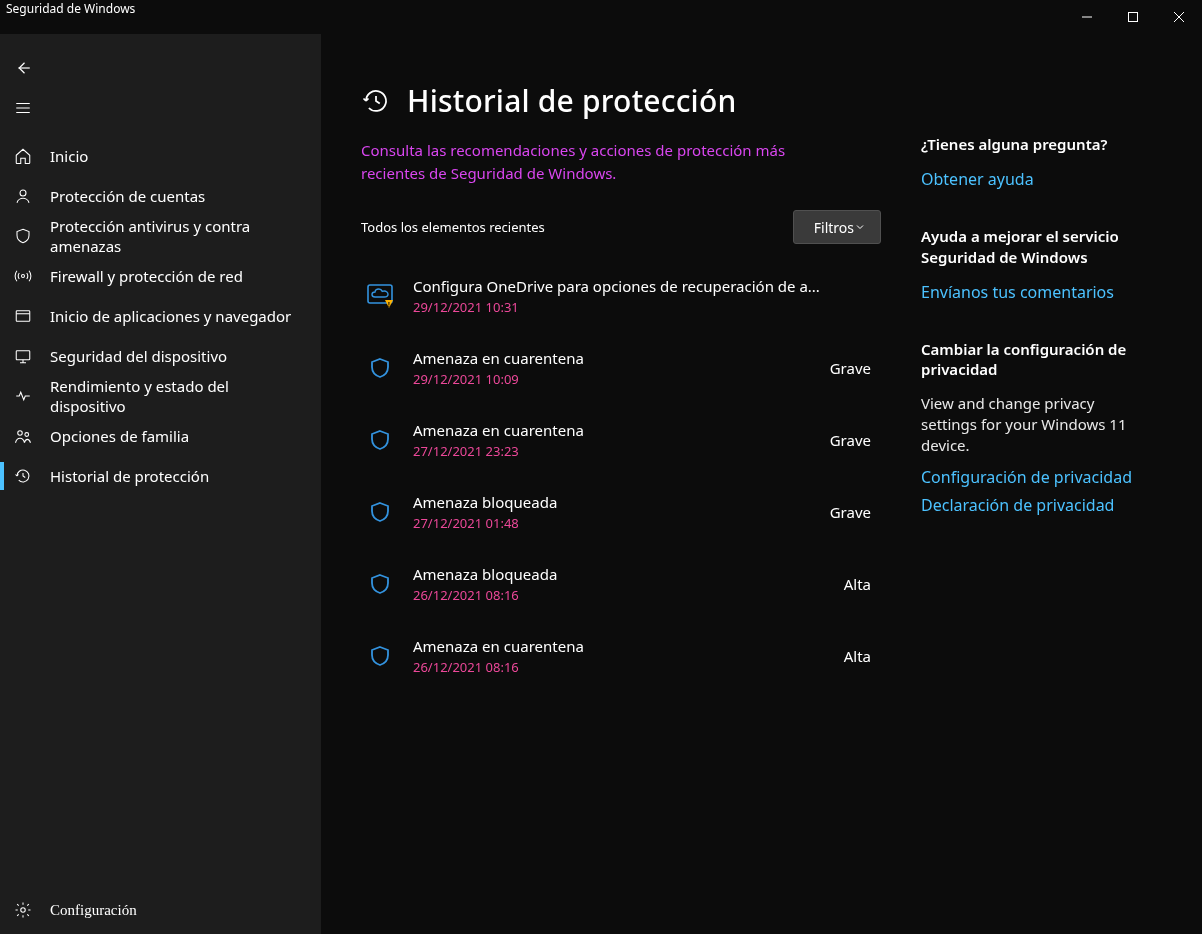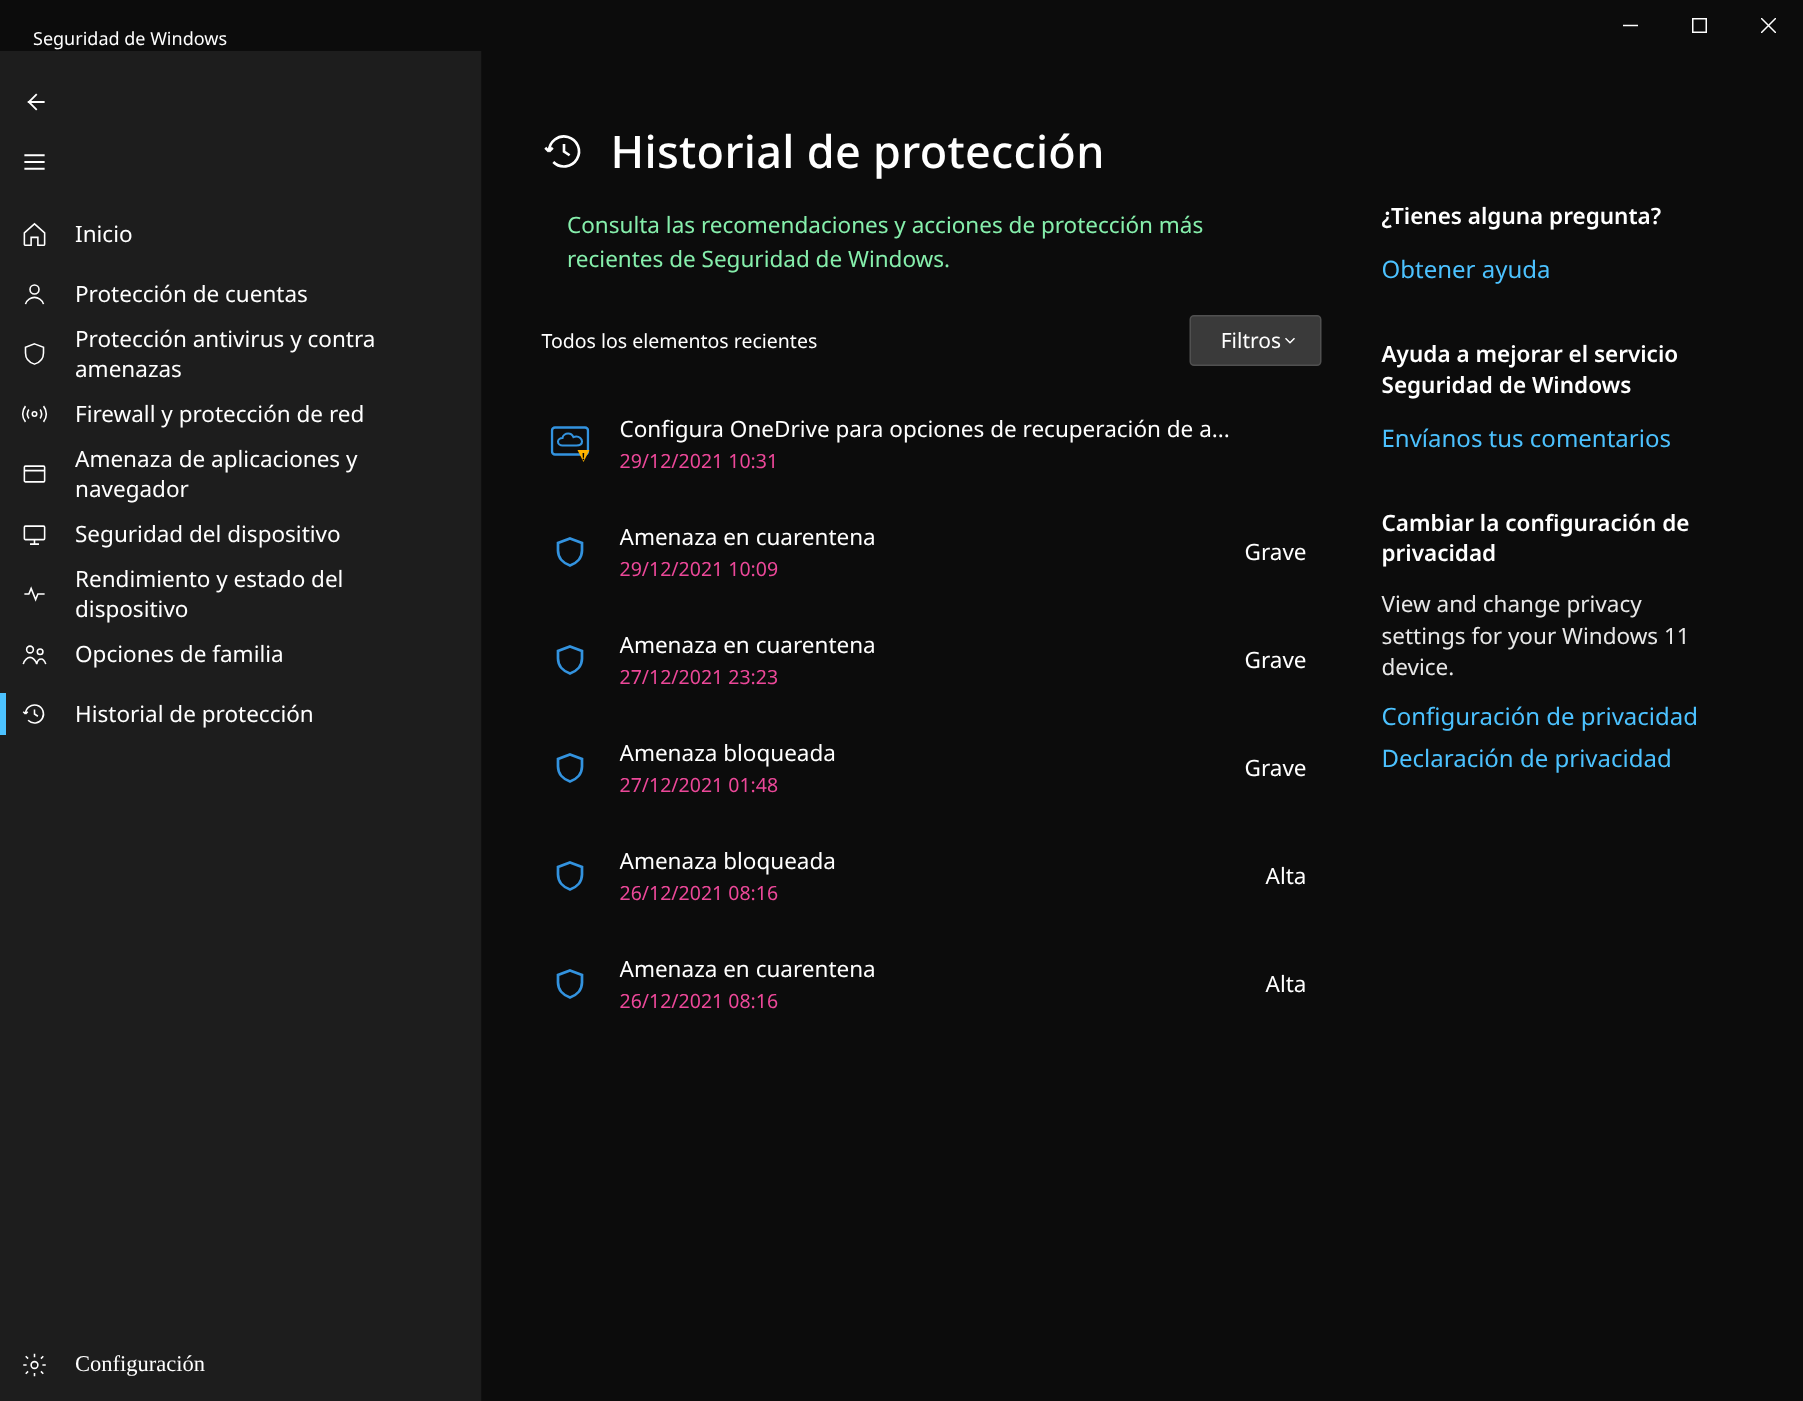--- a/index.html
+++ b/index.html
@@ -8,23 +8,23 @@
       background: #0c0c0c;
       color: #ffffff;
       width: 1202px;
       height: 934px;
       overflow: hidden;
       font-size: 14px;
     }
     .titlebar {
       height: 34px;
       display: flex;
-      align-items: flex-end;
+      align-items: flex-start;
       justify-content: space-between;
-      padding: 0 0 0 22px;
+      padding: 0 0 0 6px;
       background: #0c0c0c;
       font-size: 12px;
     }
     .titlebar .title { color: #ffffff; }
     .window-controls { display: flex; height: 100%; }
     .window-controls .winbtn {
       width: 46px; height: 34px;
       display: flex; align-items: center; justify-content: center;
       color: #ffffff;
       cursor: default;
@@ -82,24 +82,23 @@
     }
     .main-col { width: 520px; }
     .side-col { flex: 1; padding-top: 54px; }
 
     .page-title {
       display: flex; align-items: center; gap: 16px;
       margin-bottom: 18px;
     }
     .page-title h1 { font-weight: 500; font-size: 30px; letter-spacing: 0.2px; }
     .page-subtitle {
-      font-size: 15px; color: #86efac; line-height: 1.5;
+      font-size: 15px; color: #d946ef; line-height: 1.5;
       margin-bottom: 26px;
       max-width: 490px;
-      margin-left: 17px;
     }
 
     .list-header {
       display: flex; align-items: center; justify-content: space-between;
       margin-bottom: 16px;
     }
     .list-header .hlabel { font-size: 13px; }
     .filter-btn {
       background: #3a3a3a;
       color: #ffffff;
@@ -216,21 +215,21 @@
         </span>
         <span class="label">Firewall y protección de red</span>
       </div>
       <div class="nav-item">
         <span class="icon">
           <svg width="18" height="18" viewBox="0 0 24 24" fill="none" stroke="#fff" stroke-width="1.4">
               <rect x="3" y="5" width="18" height="14" rx="1"></rect>
               <path d="M3 9h18"></path>
             </svg>
         </span>
-        <span class="label">Amenaza de aplicaciones y navegador</span>
+        <span class="label">Inicio de aplicaciones y navegador</span>
       </div>
       <div class="nav-item">
         <span class="icon">
           <svg width="18" height="18" viewBox="0 0 24 24" fill="none" stroke="#fff" stroke-width="1.4">
               <rect x="3" y="5" width="18" height="12" rx="1"></rect>
               <path d="M8 21h8M12 17v4"></path>
             </svg>
         </span>
         <span class="label">Seguridad del dispositivo</span>
       </div>

